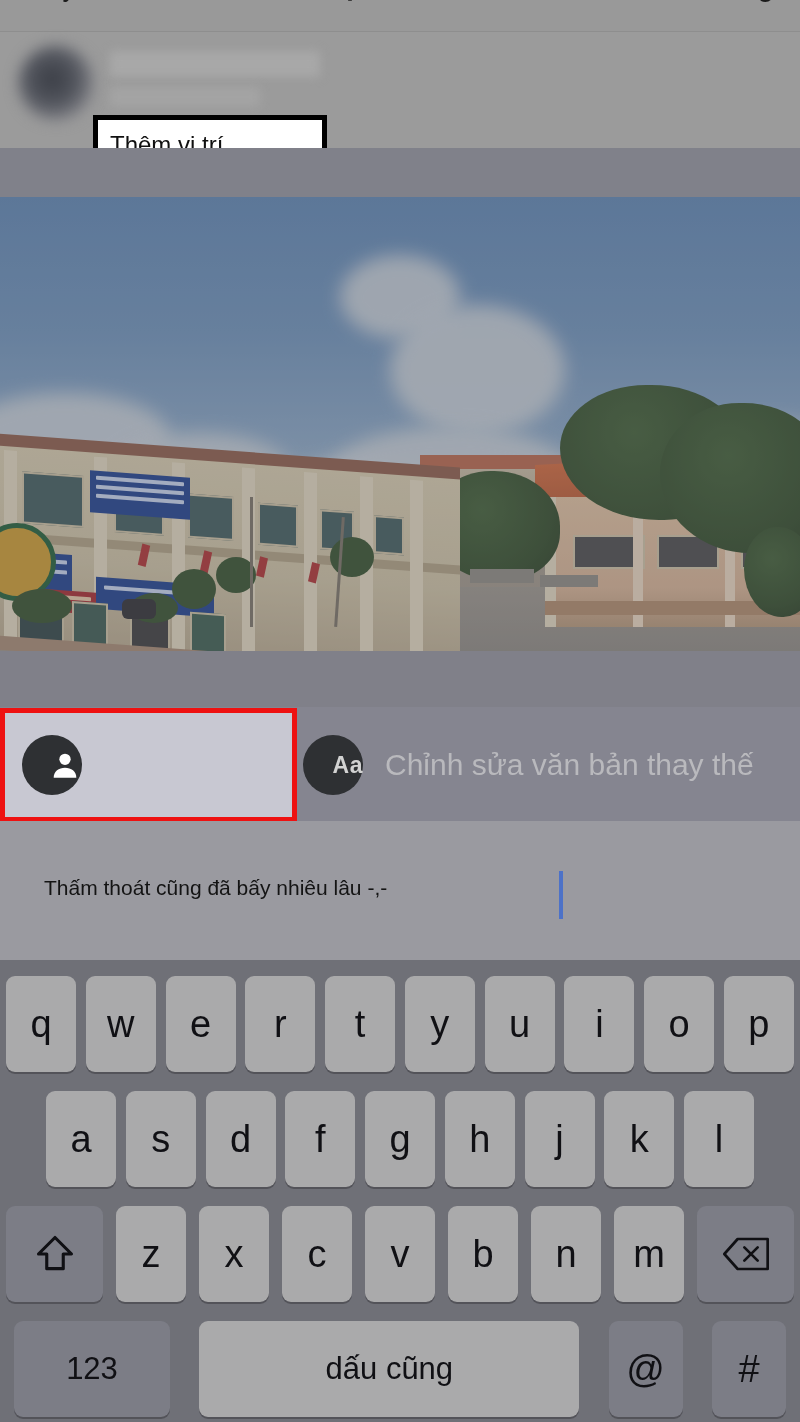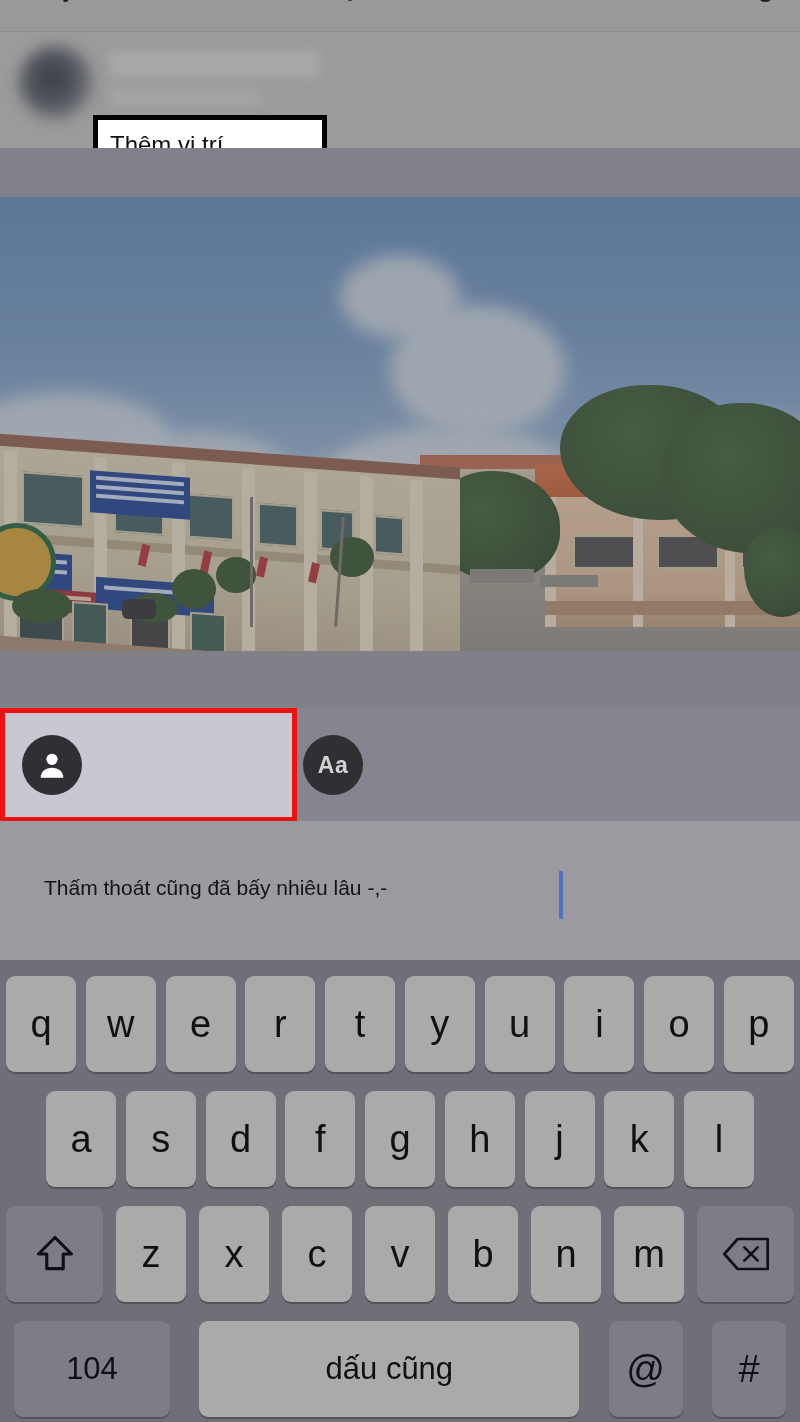--- a/index.html
+++ b/index.html
@@ -187,21 +187,21 @@
     border: 5px solid #ee1111;
   }
   .tb-item {
     position: absolute; display: flex; align-items: center; height: 114px;
   }
   .tb-tag { left: 22px; top: 708px; z-index: 5; }
   .tb-alt { left: 303px; top: 708px; }
   .circ-icon {
     width: 60px; height: 60px; border-radius: 50%;
     background: #2e3033;
-    display: flex; align-items: center; justify-content: center;
+    display: flex; align-items: center; justify-content: flex-end;
     flex: 0 0 auto;
   }
   .circ-icon svg { display: block; }
   .circ-icon .aa {
     color: #d2d2d2; font-size: 23px; font-weight: bold; letter-spacing: .5px;
   }
   .tb-label {
     margin-left: 22px; font-size: 30px; white-space: nowrap;
   }
   .tb-label.on  { color: #ffffff; font-weight: bold; }
@@ -380,20 +380,21 @@
         <circle cx="12" cy="8" r="4" fill="#ffffff"></circle>
         <path d="M4 21c0-4.4 3.6-7 8-7s8 2.6 8 7z" fill="#ffffff"></path>
       </svg>
     </div>
   </div>
 
   <div class="tb-item tb-alt">
     <div class="circ-icon">
       <span class="aa">Aa</span>
     </div>
+    <div class="tb-label off">Chỉnh sửa văn bản thay thế</div>
   </div>
 
   <div class="caption">
     <div class="caption-text">Thấm thoát cũng đã bấy nhiêu lâu -,-</div>
   </div>
   <div class="caret"></div>
 
   <div class="keyboard">
 
     <div class="krow r1">
@@ -436,21 +437,21 @@
       <div class="key">m</div>
       <div class="key dark wide">
         <svg width="50" height="40" viewBox="0 0 30 22" aria-hidden="true">
           <path d="M10 2 L28 2 L28 20 L10 20 L2 11 Z" fill="none" stroke="#101014" stroke-width="1.6" stroke-linejoin="round"></path>
           <path d="M14 7 L22 15 M22 7 L14 15" stroke="#101014" stroke-width="1.6" stroke-linecap="round"></path>
         </svg>
       </div>
     </div>
 
     <div class="krow r4">
-      <div class="key dark fn">104</div>
+      <div class="key dark fn">123</div>
       <div class="key space">dấu cũng</div>
       <div class="key dark sym">@</div>
       <div class="key dark sym">#</div>
     </div>
 
   </div>
 
 </div>
 
 </body></html>

